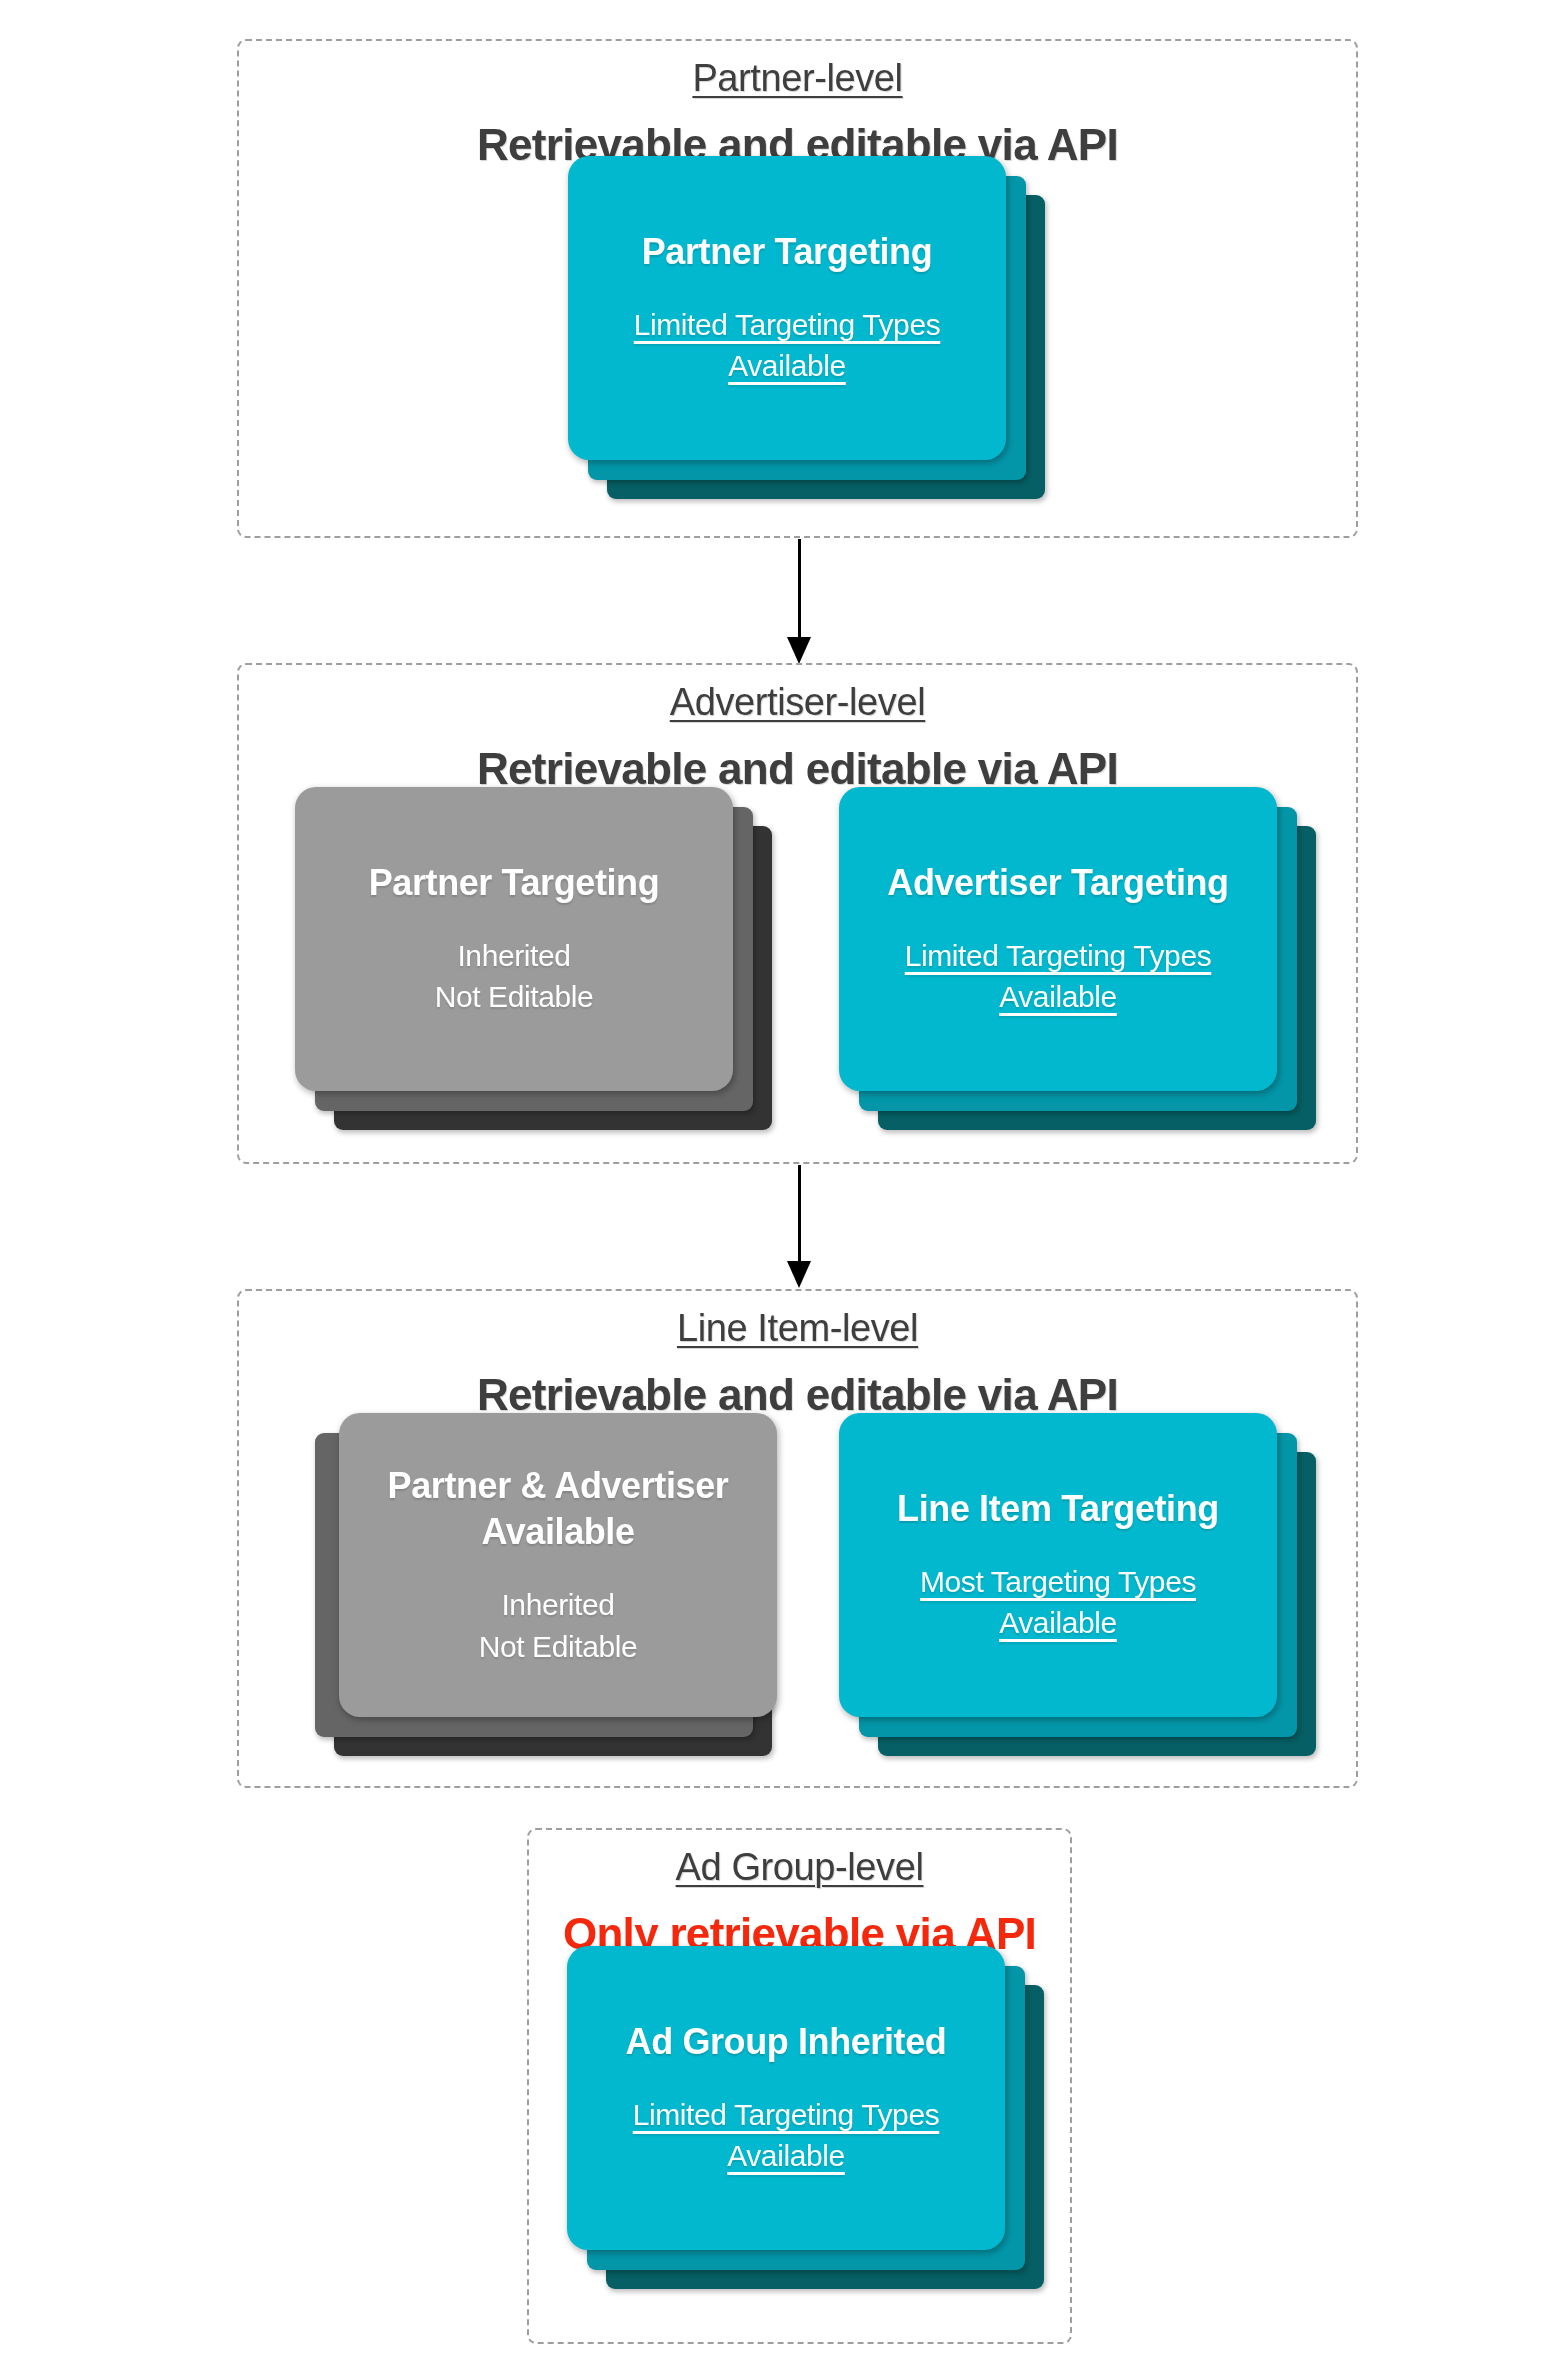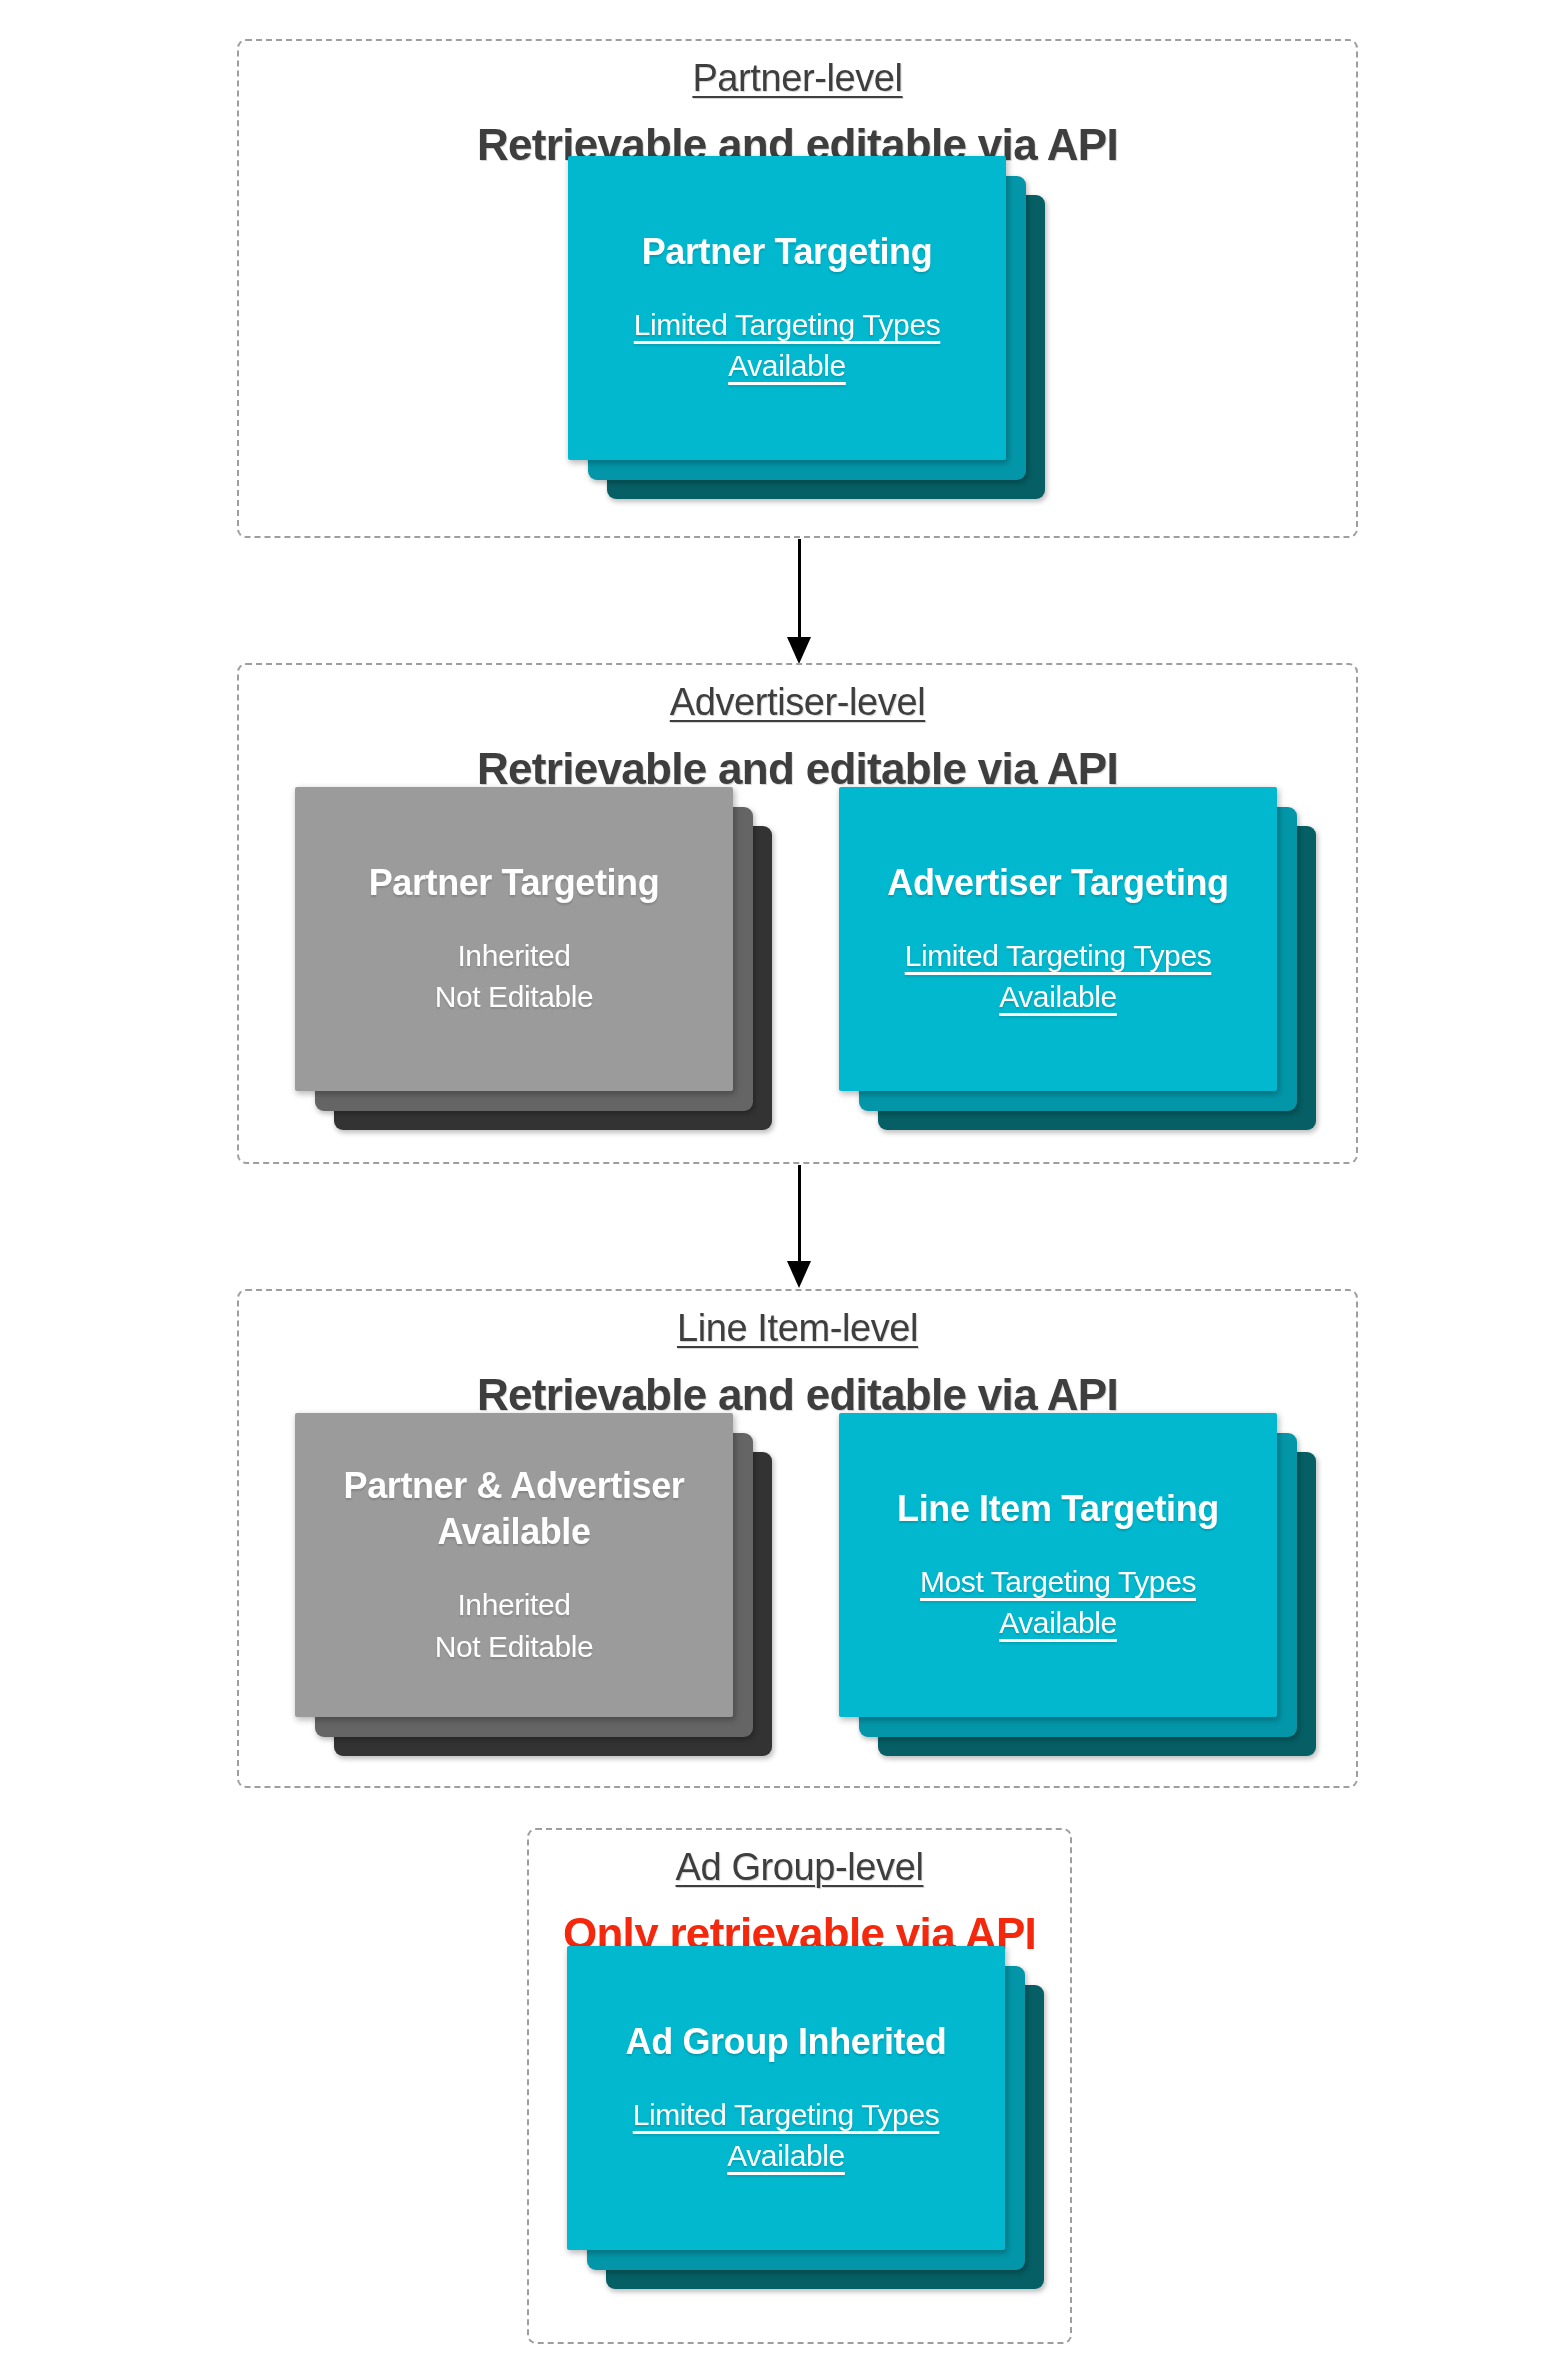--- a/index.html
+++ b/index.html
@@ -40,26 +40,26 @@
   
   .stack{position:absolute;width:438px;height:304px;}
   .layer{
     position:absolute;width:438px;height:304px;border-radius:9px;
     box-shadow:1.8px 2.7px 5.4px rgba(0,0,0,0.25);
   }
   .layer.l3{left:39px;top:39px;}
   .layer.l2{left:19.6px;top:19.6px;}
   .card{
     position:absolute;left:0;top:0;
-    width:438px;height:304px;border-radius:2px;
+    width:438px;height:304px;border-radius:21px;
     box-sizing:border-box;padding:73px 21.4px 0 21.4px;
     text-align:center;
     box-shadow:1.8px 2.7px 6.3px rgba(0,0,0,0.28);
   }
-  .card.two-line{padding-top:50px;}
+  .card.two-line{padding-top:50px;margin-left:44px;}
   .stack.cyan .card{background:#02B8CE;}
   .stack.cyan .l2{background:#0396A9;}
   .stack.cyan .l3{background:#055F64;}
   .stack.gray .card{background:#9B9B9B;}
   .stack.gray .l2{background:#656565;}
   .stack.gray .l3{background:#333333;}
 
   .card-title{
     font-size:36px;line-height:1.28;font-weight:700;color:#ffffff;
     letter-spacing:-0.4px;

